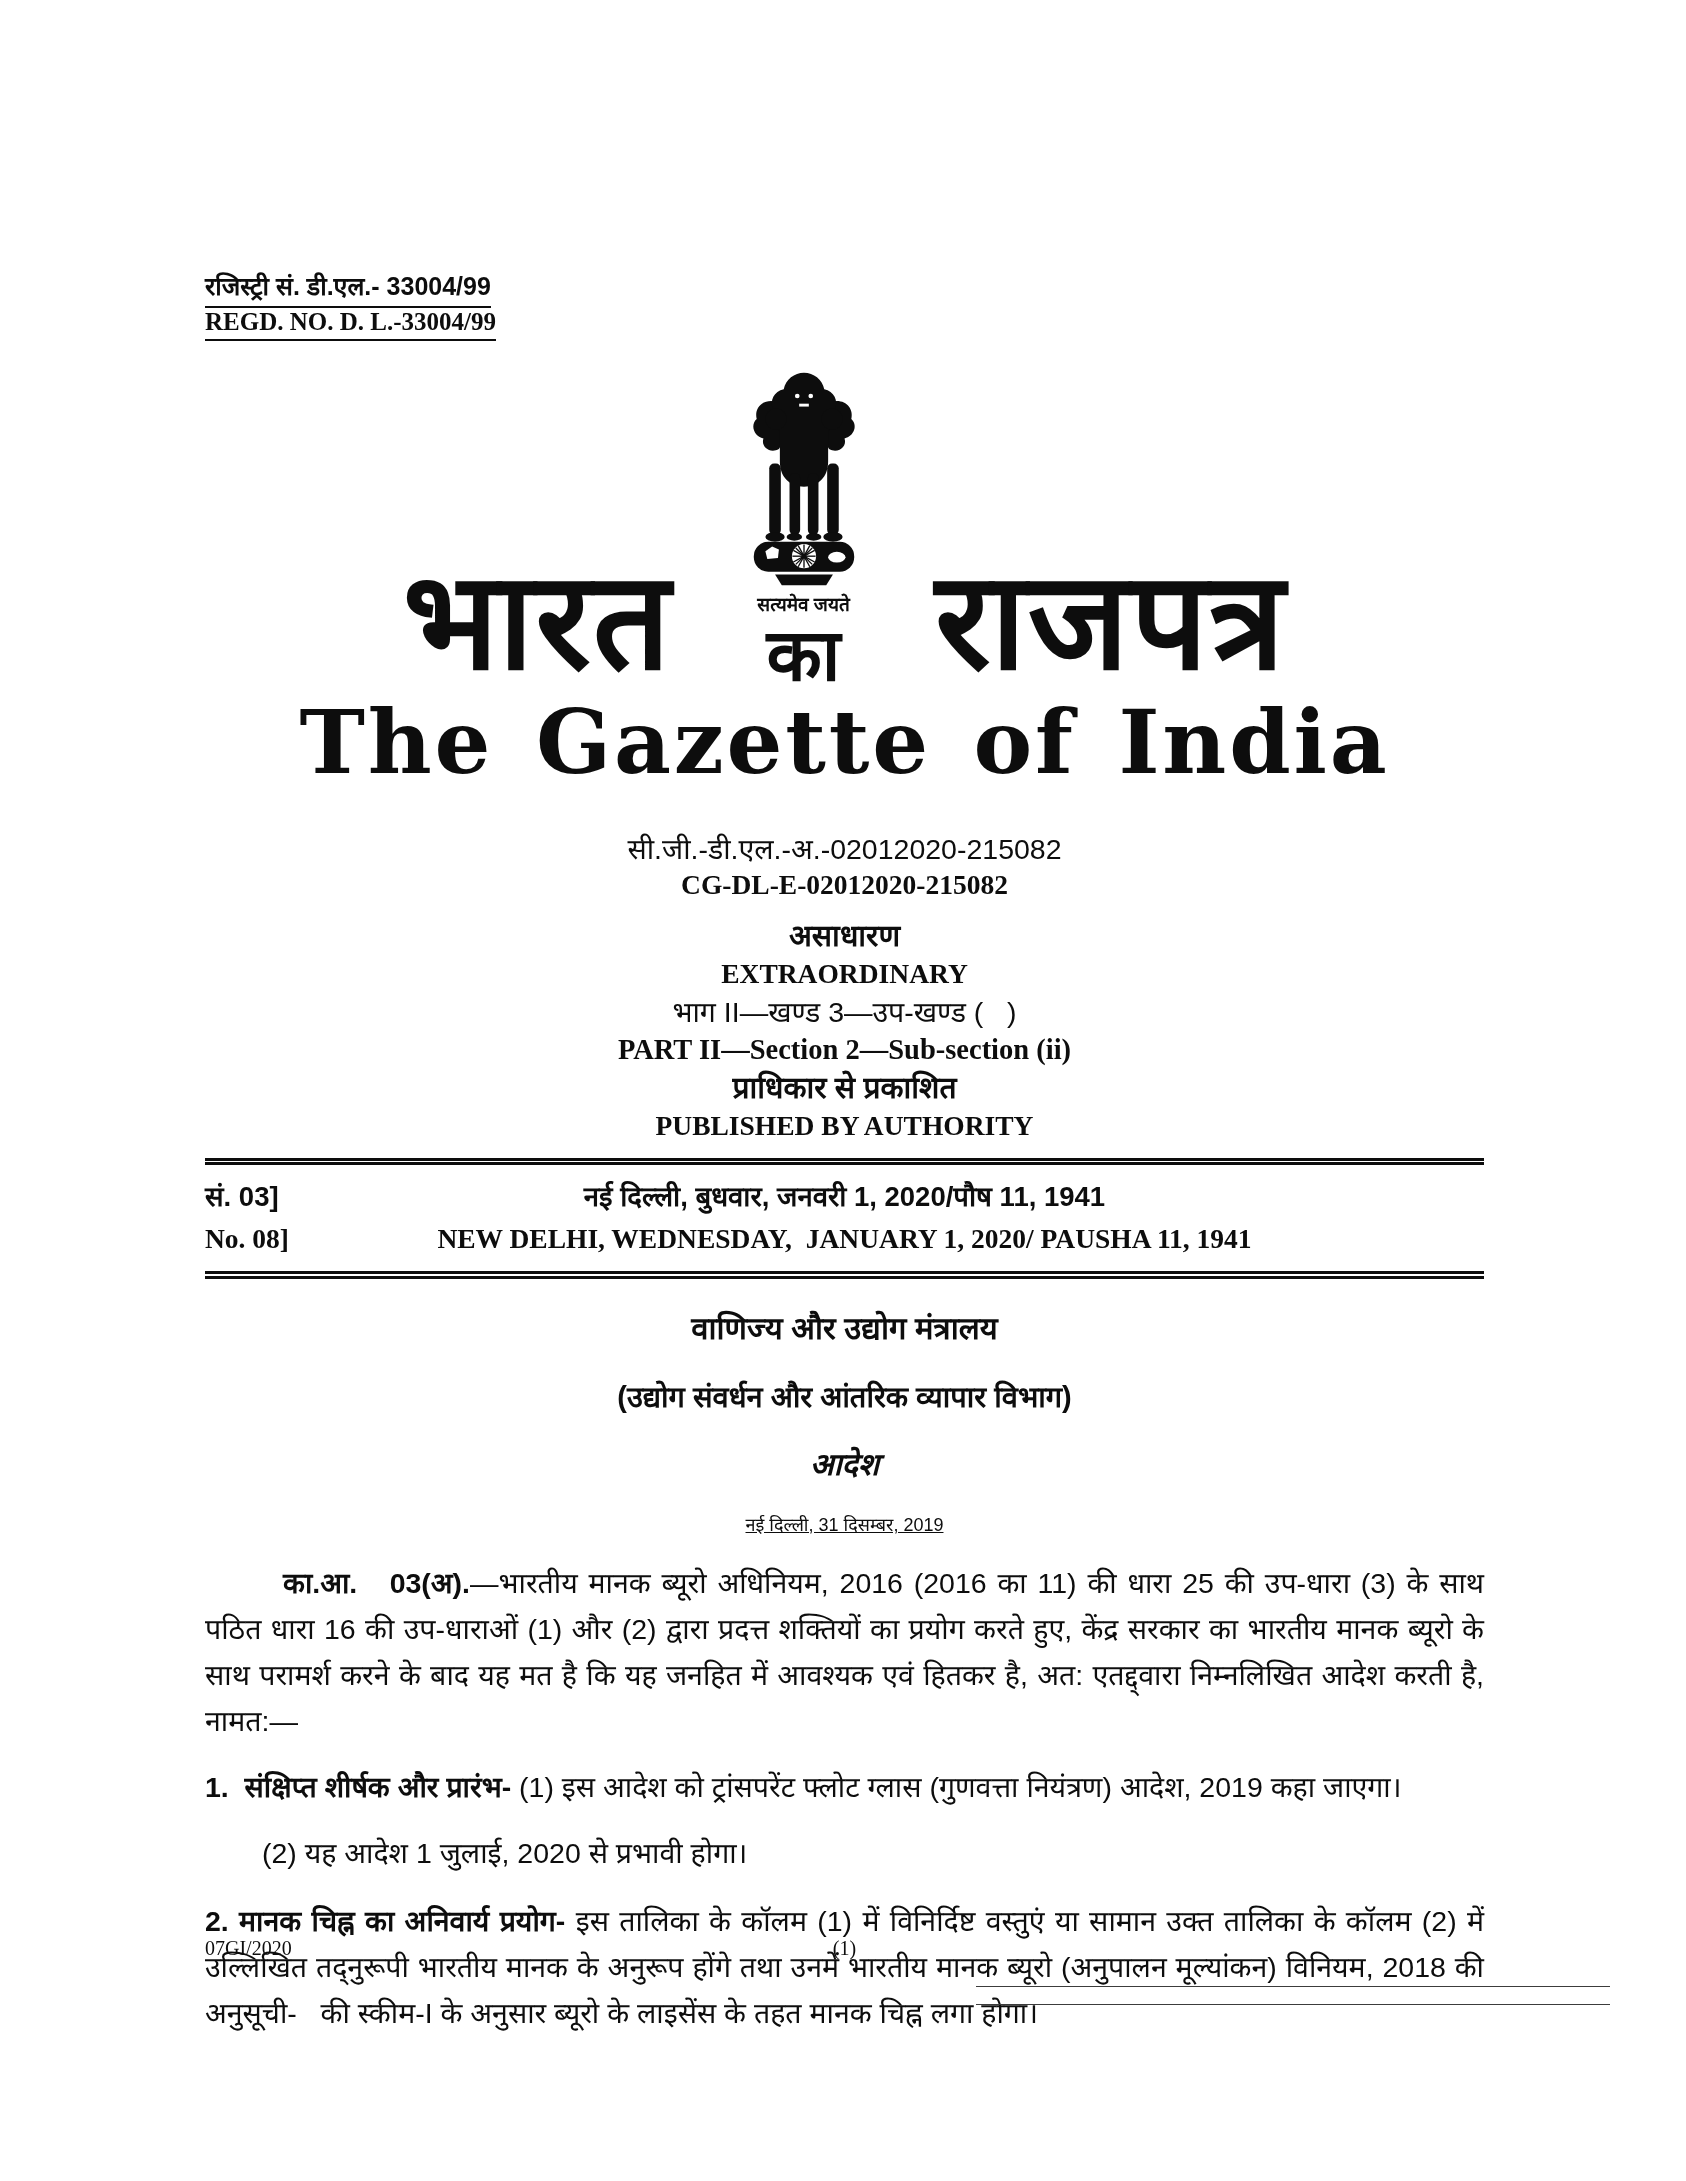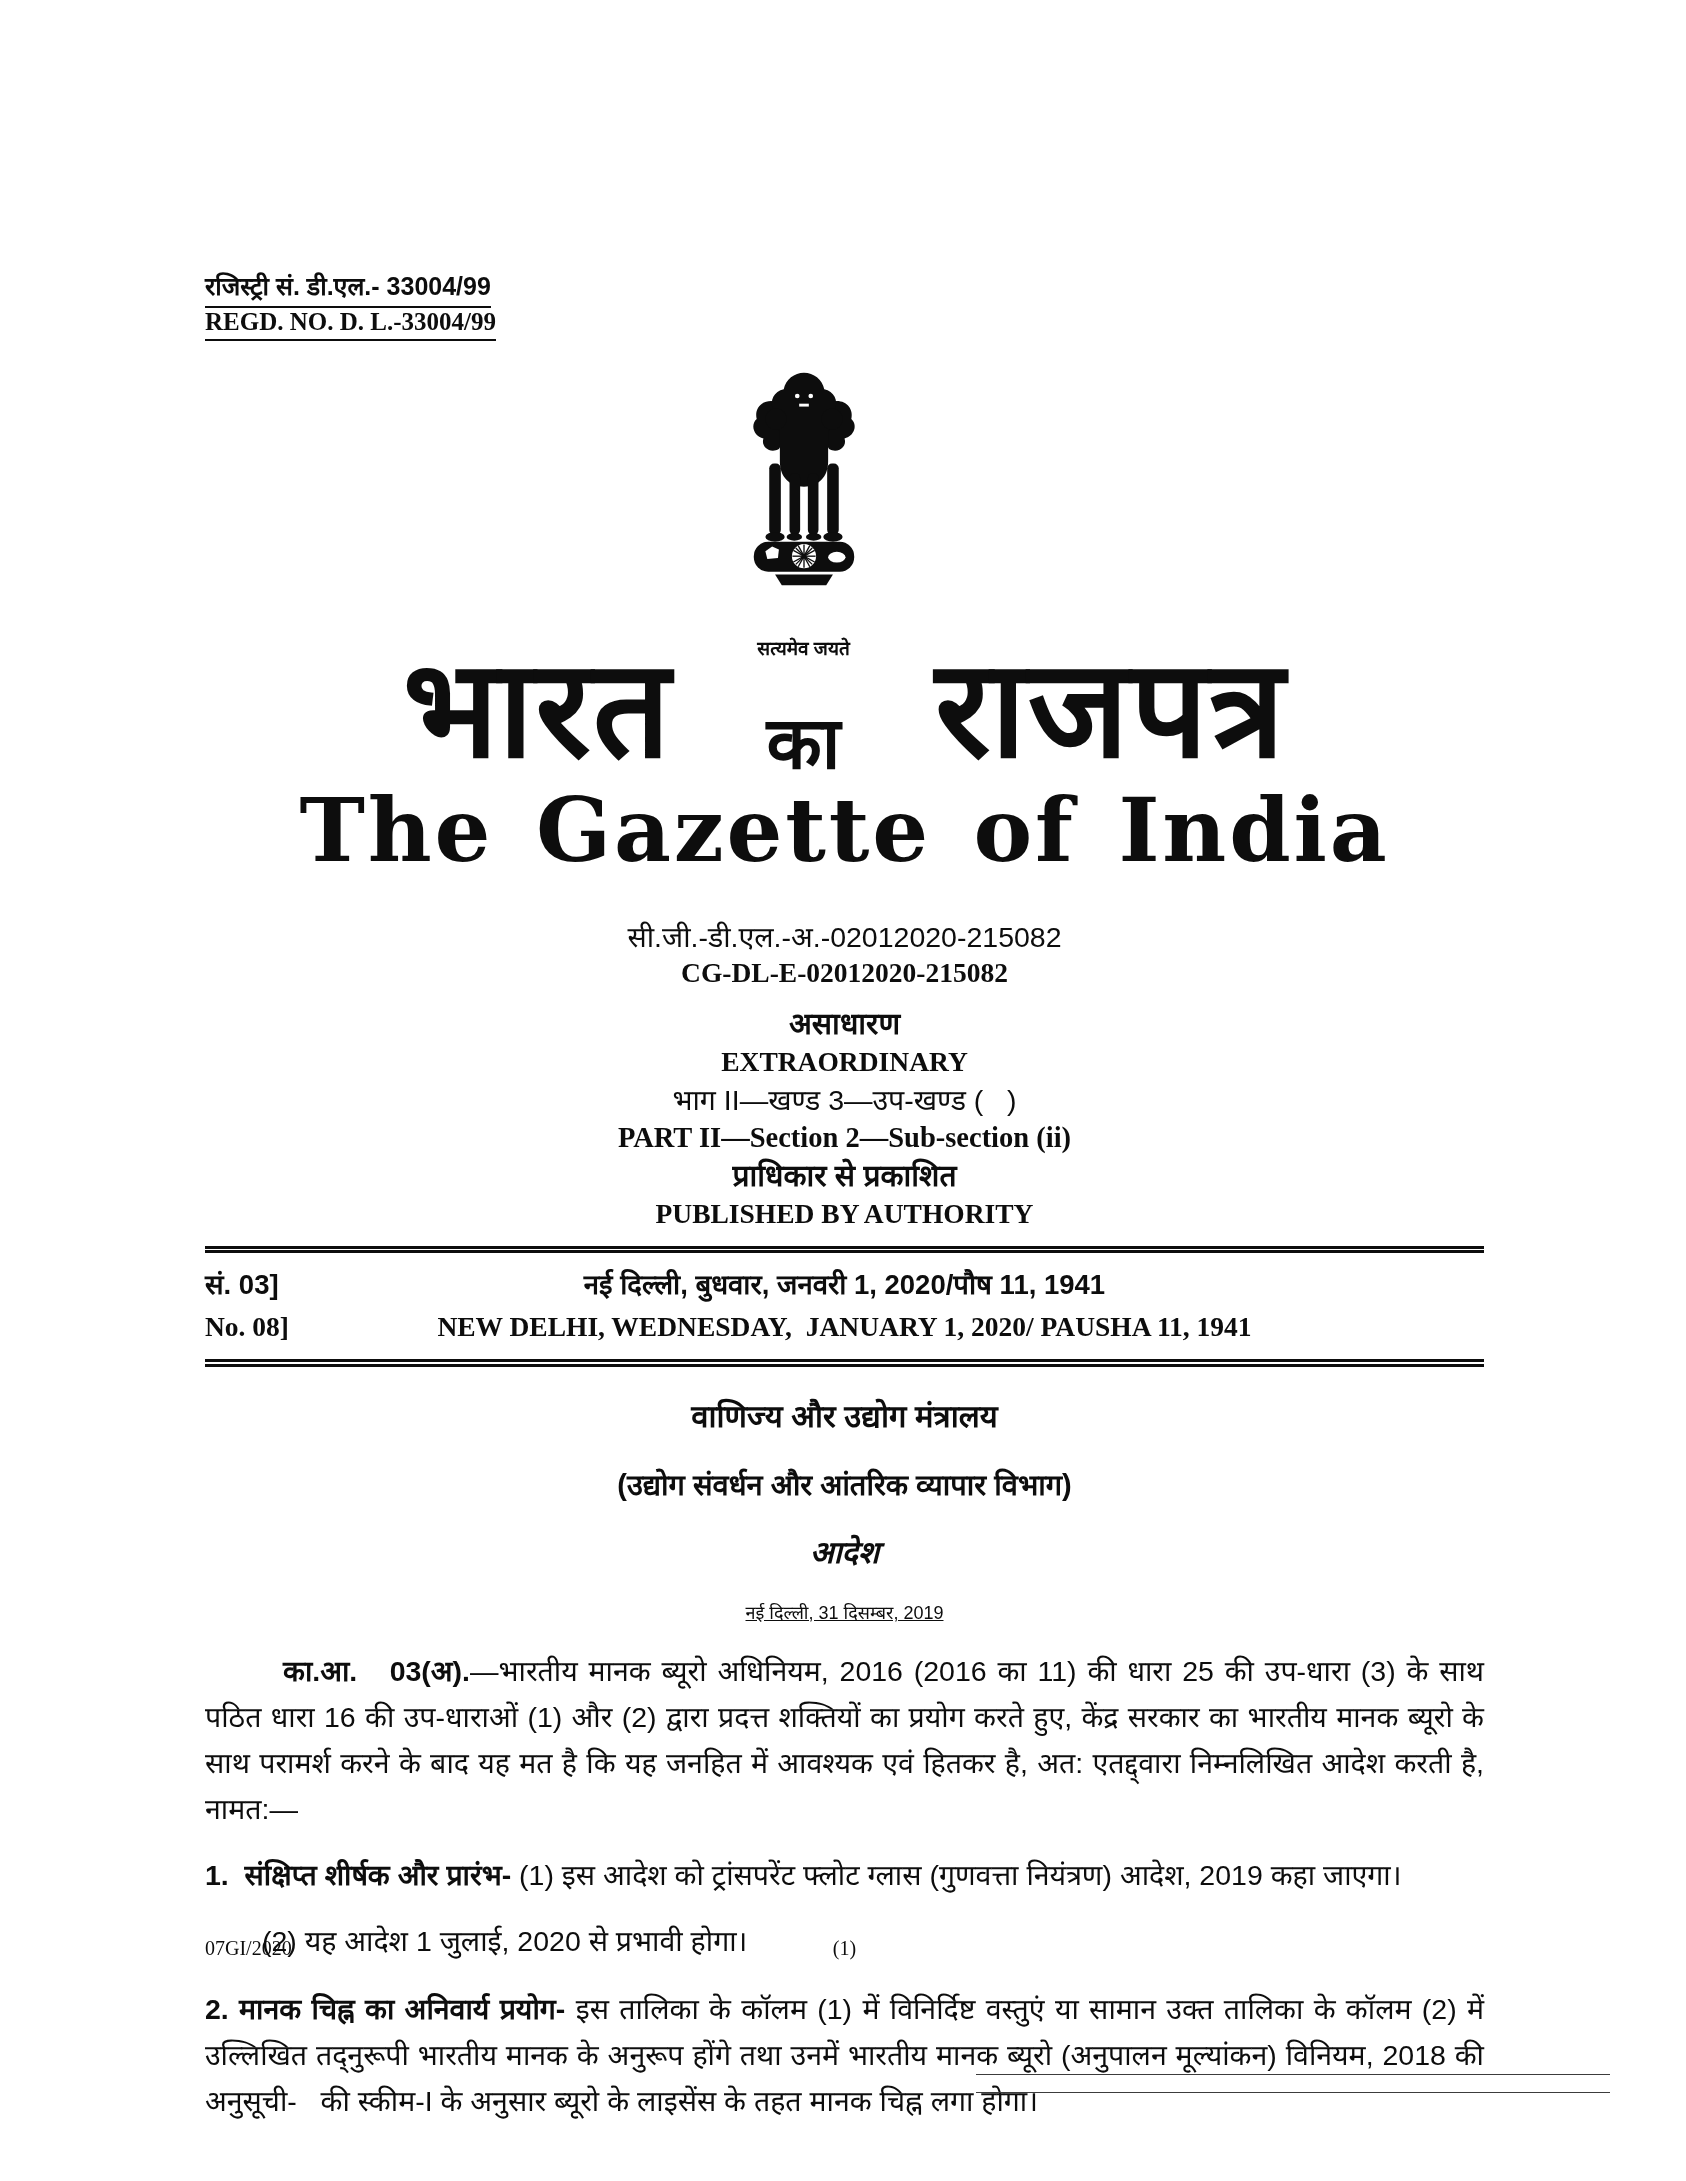--- a/index.html
+++ b/index.html
@@ -11,21 +11,21 @@
 
   .hi { font-family:"Liberation Sans", "DejaVu Sans", sans-serif; }
 
   
   .reg-row { display:flex; justify-content:space-between; align-items:flex-start;flex-direction:column; }
   .reg { font-weight:bold; font-size:25px; border-bottom:2.8px solid #0d0d0d; padding-bottom:3.7px; }
 
   
   .masthead { margin-top:26px; display:flex; justify-content:center; align-items:flex-end; gap:26px; }
   .hindi-big { font-size:136px; line-height:1; font-weight:bold; letter-spacing:1.8px; }
-  .mh-center { display:flex; flex-direction:column; align-items:center; width:211px;gap:44px; }
+  .mh-center { display:flex; flex-direction:column; align-items:center; width:211px; }
   .emblem { display:block; }
   .motto { font-size:19px; font-weight:bold; margin-top:1.8px; white-space:nowrap; }
   .ka { font-size:72px; font-weight:bold; line-height:0.95; margin-top:3.7px; }
 
   .gazette-title { text-align:center; margin-top:9.2px; font-family:"DejaVu Serif", serif;
                    font-weight:bold; font-size:88px; line-height:1.02; letter-spacing:2.8px; word-spacing:9.2px; }
 
   
   .center-block { text-align:center; margin-top:44px; }
   .cg-hi { font-size:28.5px; line-height:35px; }

